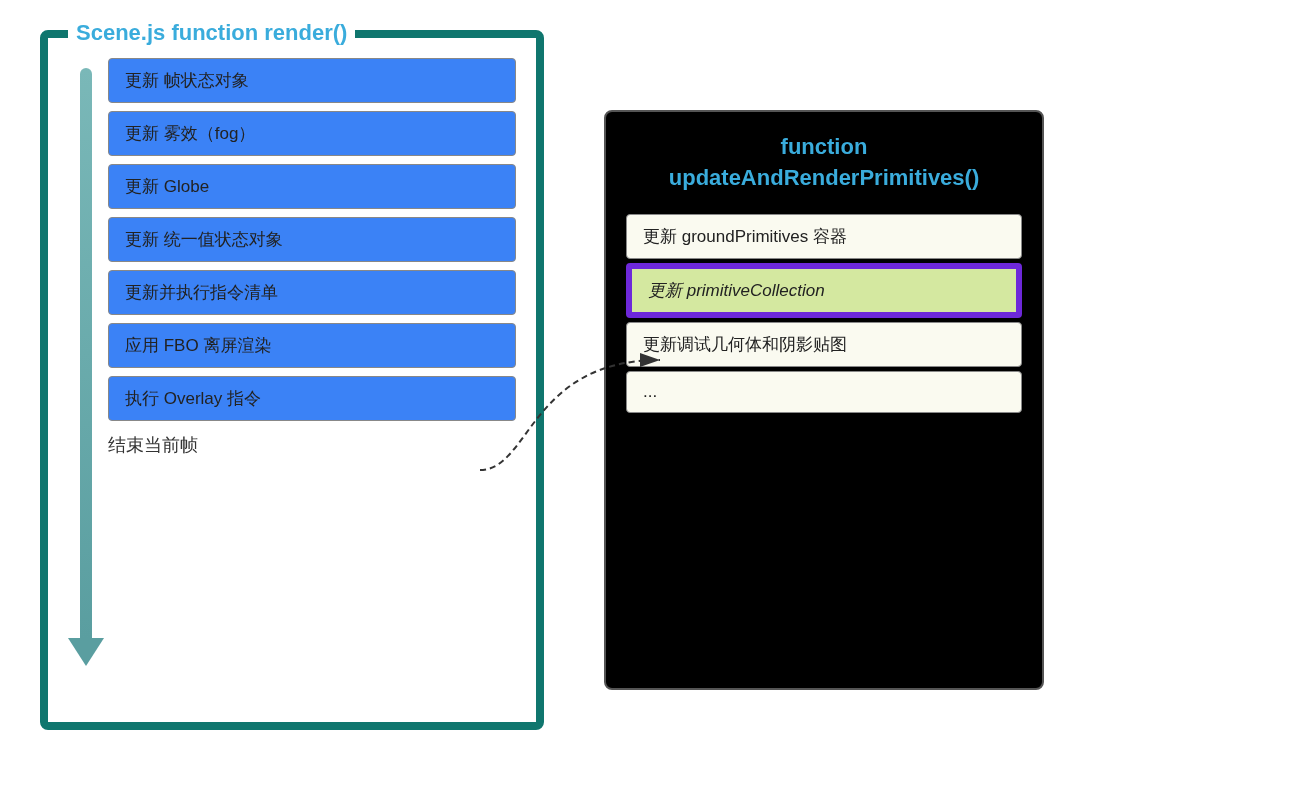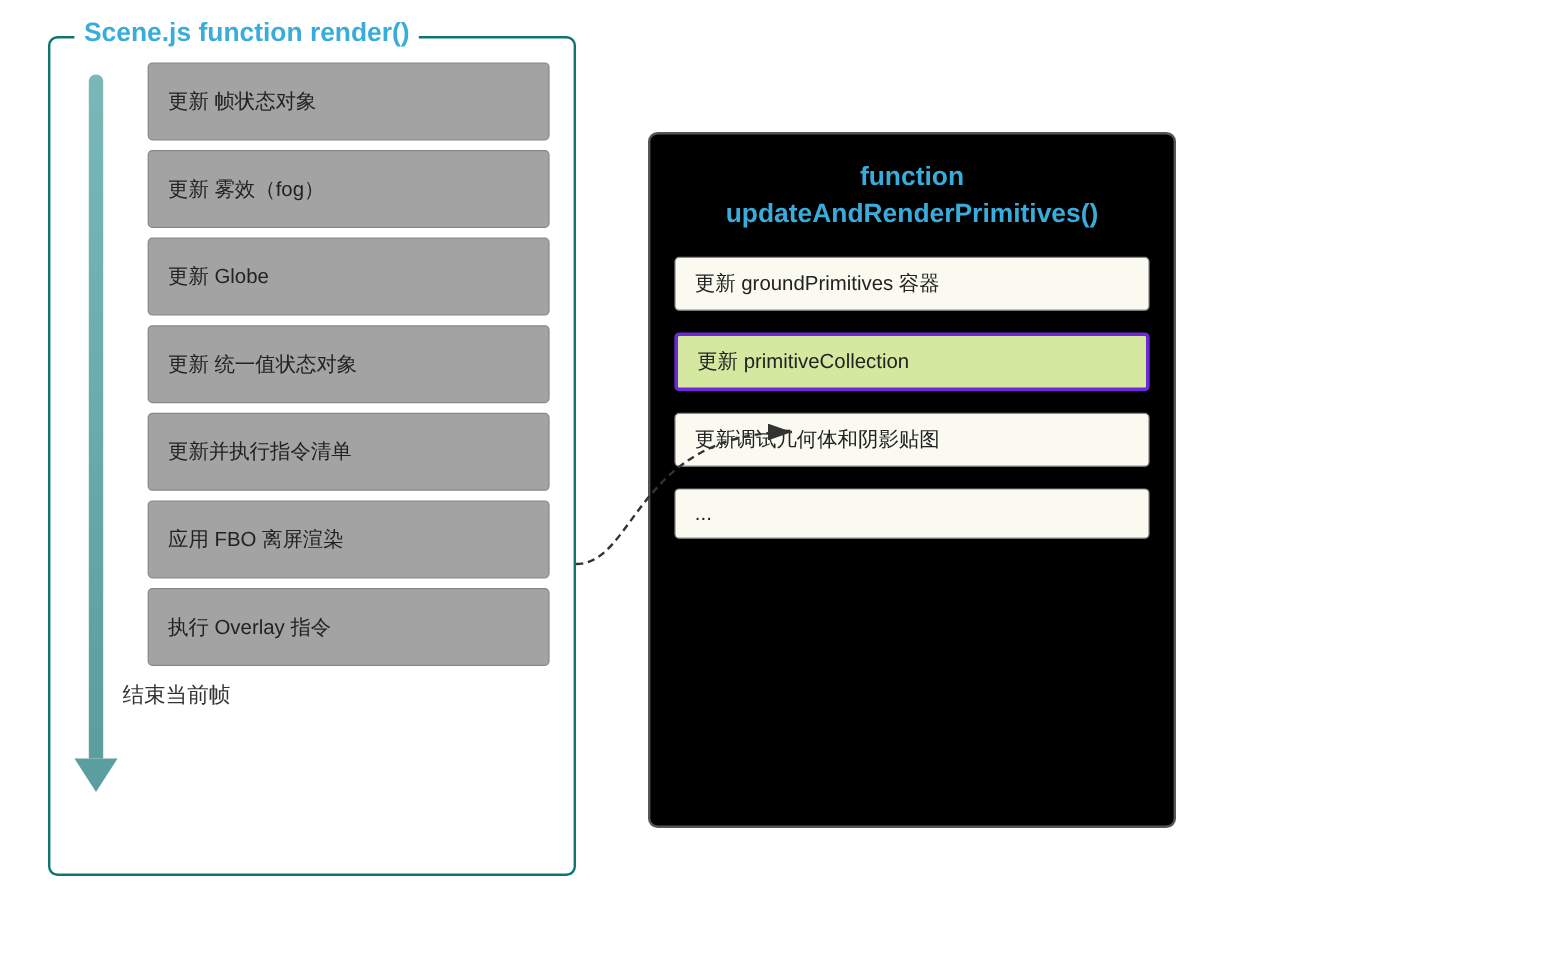--- a/index.html
+++ b/index.html
@@ -17,24 +17,24 @@
       flex-direction: row;
       align-items: flex-start;
       padding: 30px 40px;
       gap: 60px;
       height: 100%;
     }
 
     
     .left-panel {
       position: relative;
-      border: 2px solid #0f766e;
+      border: 8px solid #0f766e;
       border-radius: 8px;
       padding: 20px 20px 20px 60px;
-      width: 440px;
+      width: 504px;
       min-height: 700px;
       background: #fff;
     }
 
     .left-panel-title {
       position: absolute;
       top: -18px;
       left: 20px;
       background: #fff;
       padding: 0 8px;
@@ -79,26 +79,25 @@
     
     .item-list {
       display: flex;
       flex-direction: column;
       gap: 8px;
     }
 
     .item-box {
       border: 1.5px solid #888;
       border-radius: 4px;
-      padding: 20px 16px;
+      padding: 10px 16px;
       font-size: 17px;
       color: #222;
-      background: #a3a3a3;
+      background: #3b82f6;
       min-width: 300px;
-      margin-left: 21px;
     }
 
     
     .right-panel {
       position: relative;
       border: 2px solid #555;
       border-radius: 8px;
       padding: 20px 20px 20px 20px;
       width: 440px;
       min-height: 580px;
@@ -112,35 +111,36 @@
       font-weight: bold;
       color: #3aacdc;
       font-family: 'Comic Sans MS', cursive, sans-serif;
       margin-bottom: 20px;
       line-height: 1.4;
     }
 
     .right-item-list {
       display: flex;
       flex-direction: column;
-      gap: 18px;
+      gap: 4px;
     }
 
     .right-item-box {
       border: 1.5px solid #888;
       border-radius: 4px;
       padding: 10px 16px;
       font-size: 17px;
       color: #222;
       background: #fafaf0;
     }
 
     .right-item-box.highlighted {
       background: #d4e8a0;
-      border: 3px solid #6d28d9;
+      border: 6px solid #6d28d9;
+      font-style: italic;
     }
 
     svg.connector {
       position: absolute;
       top: 0;
       left: 0;
       width: 1293px;
       height: 812px;
       pointer-events: none;
     }

